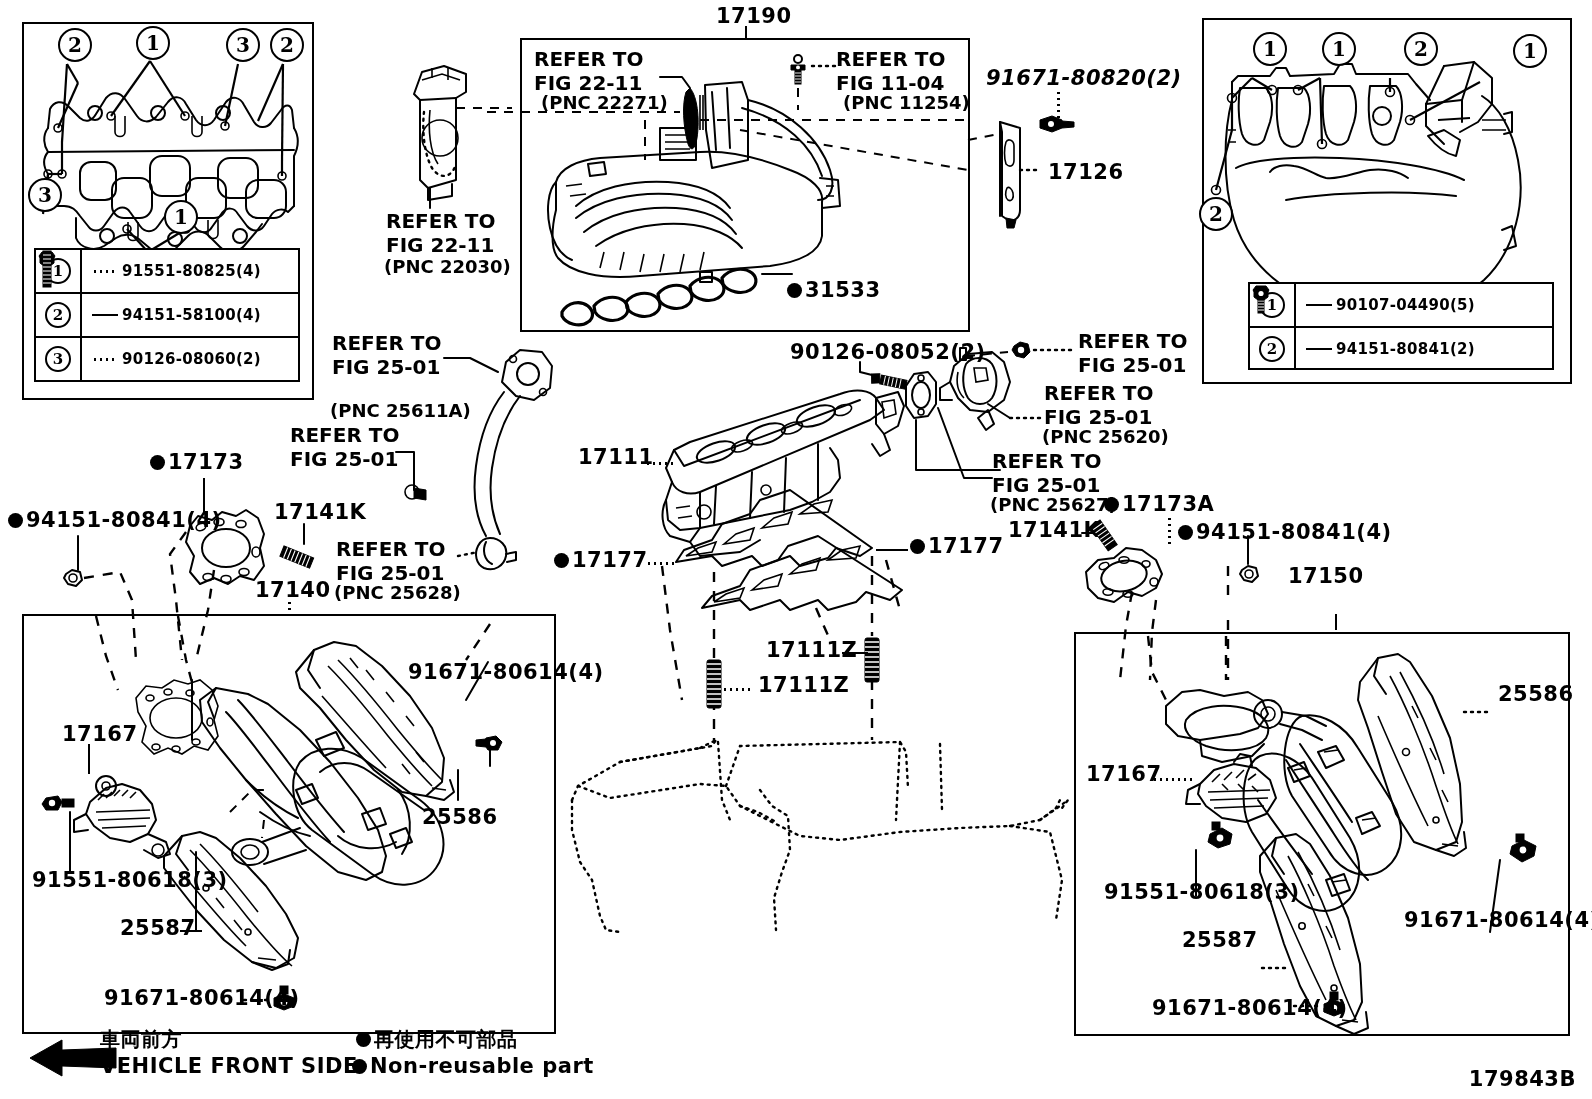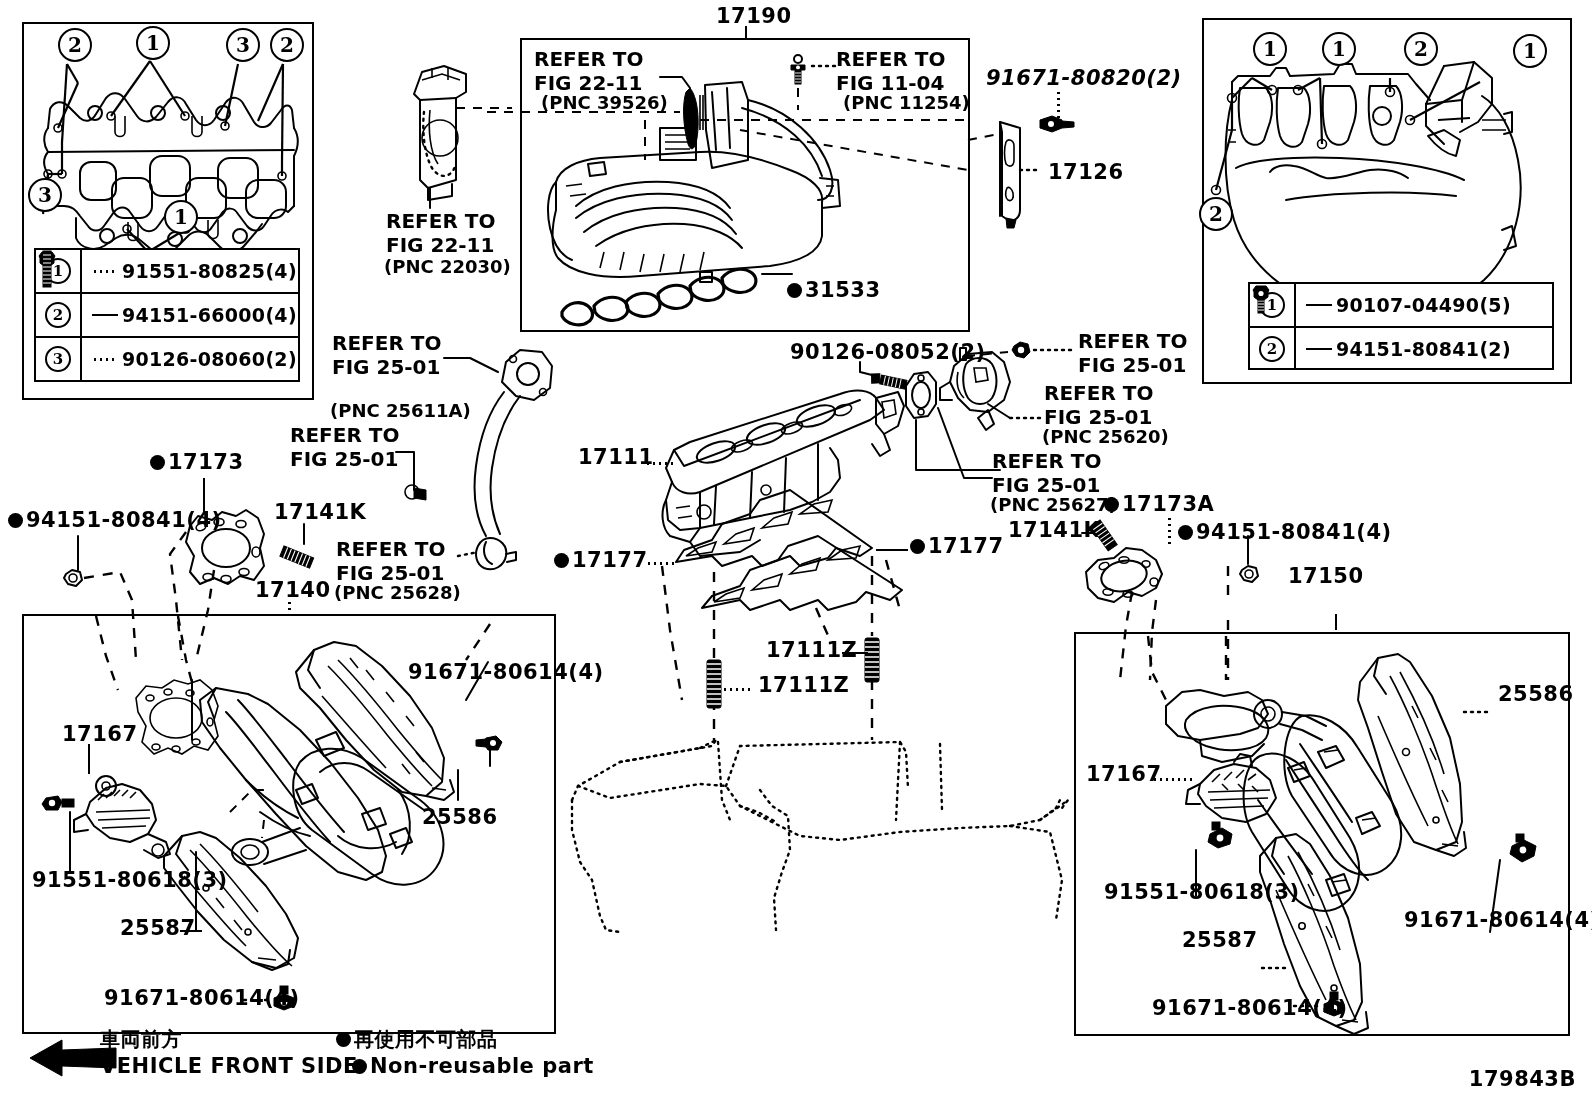--- a/index.html
+++ b/index.html
@@ -56,21 +56,21 @@
   
   .legend{position:absolute;border:2px solid #000;background:#fff;box-sizing:border-box;}
   .legend .row{display:flex;align-items:center;border-bottom:2px solid #000;height:42px;}
   .legend .row:last-child{border-bottom:none;}
   .legend .c1{width:44px;display:flex;align-items:center;justify-content:center;
               border-right:2px solid #000;height:100%;}
   .legend .c2{flex:1;display:flex;align-items:center;padding-left:10px;gap:4px;}
   .legend .num{width:26px;height:26px;border:2px solid #000;border-radius:50%;
       display:flex;align-items:center;justify-content:center;
       font-family:"DejaVu Serif",serif;font-weight:bold;font-size:15px;box-sizing:border-box;}
-  .legend .pn{font-family:"DejaVu Sans",sans-serif;font-weight:bold;font-size:19px;letter-spacing:.3px;text-align:right;}
+  .legend .pn{font-family:"DejaVu Sans",sans-serif;font-weight:bold;font-size:15px;letter-spacing:.3px;text-align:right;}
   .legend .lead{width:26px;height:2px;background:#000;}
   .legend .lead.dot{height:3px;background:none;
       background-image:radial-gradient(circle,#000 1.2px,transparent 1.3px);
       background-size:6px 3px;background-repeat:repeat-x;}
 
   svg{position:absolute;left:0;top:0;overflow:visible;}
   .st{fill:none;stroke:#000;stroke-width:2;stroke-linejoin:round;stroke-linecap:round;}
   .st1{fill:none;stroke:#000;stroke-width:1.6;}
   .stT{fill:none;stroke:#000;stroke-width:3.2;stroke-linejoin:round;stroke-linecap:round;}
   .fillk{fill:#000;stroke:#000;stroke-width:1;}
@@ -186,21 +186,21 @@
   <div class="row">
     <div class="c1">
       <div class="num">2</div>
     </div>
     <div class="c2">
       <svg width="22" height="22">
         <path class="fillk" d="M4,6 L8,3 L14,3 L18,6 L18,13 L14,16 L8,16 L4,13 Z"></path>
         <circle cx="11" cy="9.5" r="2.6" fill="#fff"></circle>
       </svg>
       <span class="lead"></span>
-      <span class="pn">94151-66000(4)</span>
+      <span class="pn">94151-58100(4)</span>
     </div>
   </div>
   <div class="row">
     <div class="c1">
       <div class="num">3</div>
     </div>
     <div class="c2">
       <svg width="22" height="38">
         <rect class="fillk" x="7" y="1" width="8" height="36"></rect>
         <path stroke="#fff" stroke-width="1.2" d="M7,5 L15,5 M7,9 L15,9 M7,13 L15,13 M7,17 L15,17 M7,21 L15,21 M7,25 L15,25 M7,29 L15,29 M7,33 L15,33"></path>
@@ -212,21 +212,21 @@
 </div>
 
 <div class="lbl" style="left:716px;top:4px;">17190</div>
 <div class="ln v" style="left:745px;top:26px;height:12px;"></div>
 <div class="panel" style="left:520px;top:38px;width:450px;height:294px;"></div>
 
 <div class="lbl refer" style="left:534px;top:48px;">
   <span>REFER TO</span><br>
   <span>FIG 22-11</span>
 </div>
-<div class="lbl pnc" style="left:541px;top:92px;">(PNC 39526)</div>
+<div class="lbl pnc" style="left:541px;top:92px;">(PNC 22271)</div>
 
 <div class="lbl refer" style="left:836px;top:48px;">
   <span>REFER TO</span><br>
   <span>FIG 11-04</span>
 </div>
 <div class="lbl pnc" style="left:843px;top:92px;">(PNC 11254)</div>
 
 <svg width="1592" height="1099">
 
   <path class="st" d="M660,77 L682,77 L690,88"></path>
@@ -986,21 +986,21 @@
 <div class="lbl" style="left:1182px;top:928px;">25587</div>
 
 <div class="lbl" style="left:1152px;top:996px;">91671-80614(4)</div>
 
 <svg class="arrow" width="90" height="46" style="left:28px;top:1036px;">
   <path class="fillk" d="M2,22 L34,4 L34,14 L88,12 L88,32 L34,30 L34,40 Z"></path>
 </svg>
 <div class="lbl jp" style="left:100px;top:1028px;">車両前方</div>
 <div class="lbl" style="left:100px;top:1054px;">VEHICLE FRONT SIDE</div>
 
-<div class="lbl jp" style="left:336px;top:1028px;">
+<div class="lbl jp" style="left:356px;top:1028px;">
   <span class="bullet"></span><span>再使用不可部品</span>
 </div>
 <div class="lbl" style="left:352px;top:1054px;">
   <span class="bullet"></span><span>Non-reusable part</span>
 </div>
 
 <div class="dwgno">179843B</div>
 
 </div>
 

